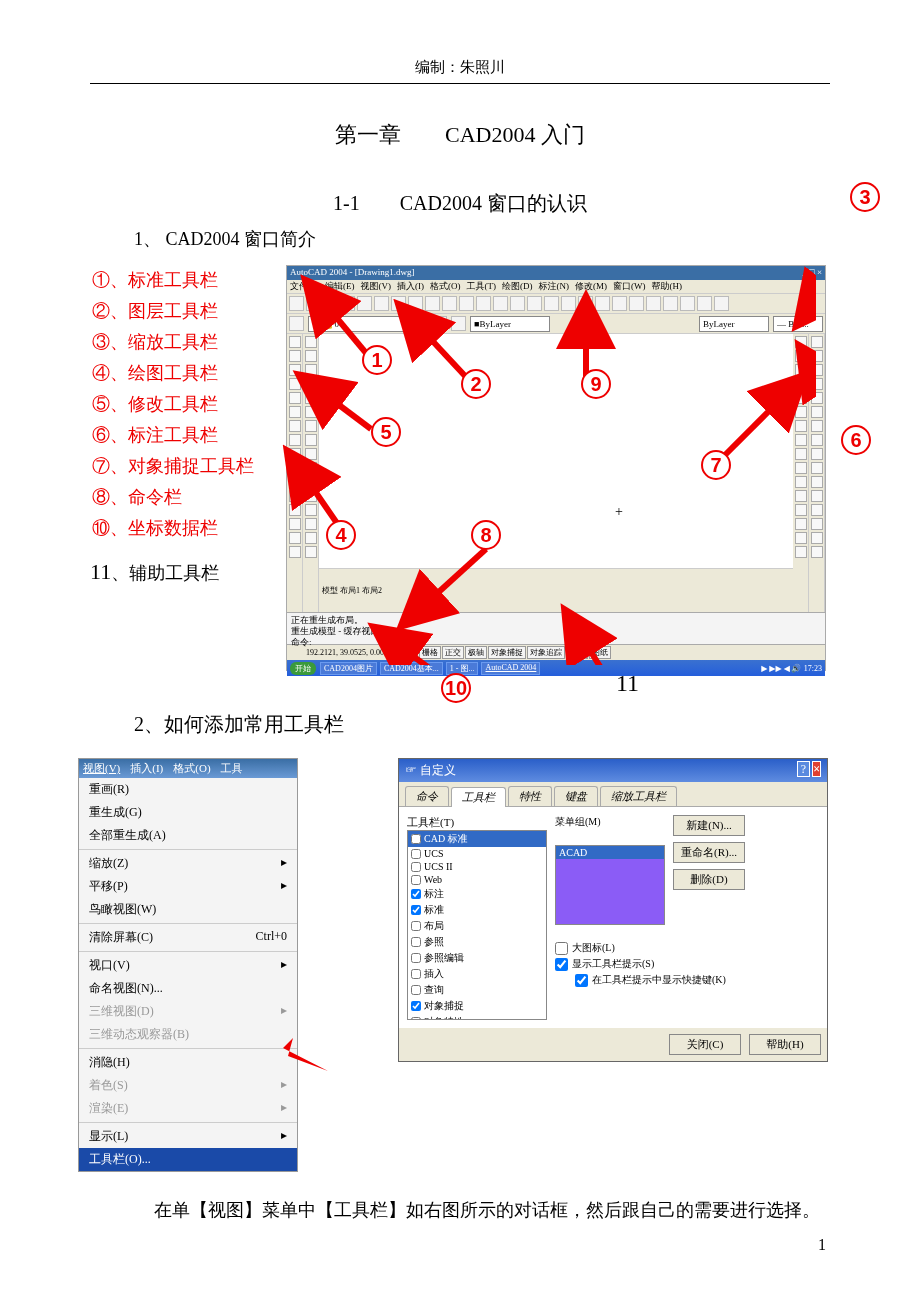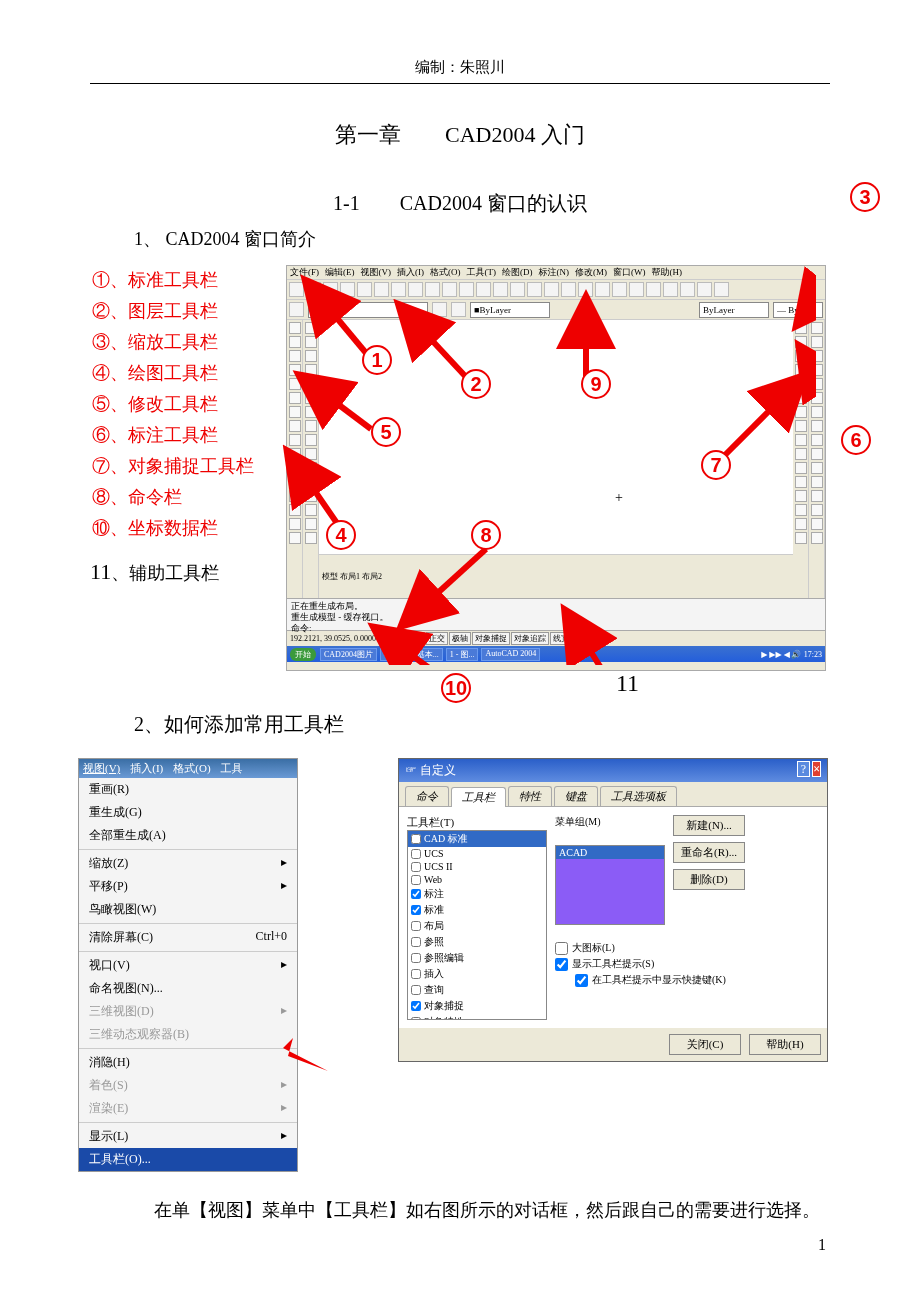--- a/index.html
+++ b/index.html
@@ -150,21 +150,21 @@
     padding: 2px 4px;
     line-height: 11px;
   }
   .ss-status {
     height: 16px;
     background: #ece9d8;
     border-top: 1px solid #aaa;
     font-size: 8px;
     display: flex;
     align-items: center;
-    padding: 0 3px;
+    padding: 0 19px;
     gap: 4px;
   }
   .ss-taskbar {
     height: 16px;
     background: linear-gradient(#3a71d0,#245edb);
     font-size: 8px;
     display: flex;
     align-items: center;
     padding: 0 3px;
     gap: 4px;
@@ -334,20 +334,24 @@
             <div class="item">⑧、命令栏</div>
             <div class="item">⑩、坐标数据栏</div>
           </div>
         <div class="aux-item">
           <span>11</span><span class="aux-label">、辅助工具栏</span>
         </div>
       </div>
 
       <div style="position:relative;">
         <div class="screenshot-box">
+          <div class="ss-titlebar">
+            <span>AutoCAD 2004 - [Drawing1.dwg]</span>
+              <span>_ □ ×</span>
+          </div>
           <div class="ss-menubar" id="ss-menubar">
               <span>文件(F)</span>
               <span>编辑(E)</span>
               <span>视图(V)</span>
               <span>插入(I)</span>
               <span>格式(O)</span>
               <span>工具(T)</span>
               <span>绘图(D)</span>
               <span>标注(N)</span>
               <span>修改(M)</span>
@@ -492,21 +496,21 @@
                 <span style="border: 1px solid rgb(153, 153, 153); padding: 0px 2px; background: rgb(244, 244, 244);">线宽</span>
                 <span style="border: 1px solid rgb(153, 153, 153); padding: 0px 2px; background: rgb(244, 244, 244);">图纸</span>
               </span>
           </div>
           <div class="ss-taskbar">
             <span class="start">开始</span>
             <span id="ss-task-items" style="display:flex;gap:3px;">
                 <span style="background: rgb(74, 122, 216); padding: 0px 3px; border: 1px solid rgb(106, 154, 239);">CAD2004图片</span>
                 <span style="background: rgb(74, 122, 216); padding: 0px 3px; border: 1px solid rgb(106, 154, 239);">CAD2004基本...</span>
                 <span style="background: rgb(74, 122, 216); padding: 0px 3px; border: 1px solid rgb(106, 154, 239);">1 - 图...</span>
-                <span style="background: rgb(74, 122, 216); padding: 0px 3px; border: 1px solid rgb(106, 154, 239);">AutoCAD 2004</span>
+                <span style="background: rgb(74, 122, 216); padding: 0px 3px; border: 1px solid rgb(106, 154, 239); text-decoration: underline;">AutoCAD 2004</span>
               </span>
             <span style="margin-left:auto;">▶ ▶▶ ◀ 🔊 <span>17:23</span></span>
           </div>
         </div>
 
         <svg class="arrow-layer" width="600" height="430" style="left:-10px;top:-6px;">
           <defs>
             <marker id="ah" markerWidth="10" markerHeight="10" refX="2" refY="5" orient="auto">
               <path d="M0,0 L10,5 L0,10 Z" fill="#e00"></path>
             </marker>
@@ -623,21 +627,21 @@
     <div class="dialog-img">
       <div class="dlg-title">
         <span>☞ <span>自定义</span></span>
         <span><span style="background:#5a8adf;border:1px solid #fff;padding:0 3px;margin-right:2px;">?</span><span class="dlg-close">×</span></span>
       </div>
       <div class="dlg-tabs" id="dlg-tabs">
           <div class="dlg-tab">命令</div>
           <div class="dlg-tab active">工具栏</div>
           <div class="dlg-tab">特性</div>
           <div class="dlg-tab">键盘</div>
-          <div class="dlg-tab">工具选项板</div>
+          <div class="dlg-tab">缩放工具栏</div>
         </div>
       <div class="dlg-body">
         <div>
           <div>工具栏(T)</div>
           <div class="dlg-list" id="dlg-list">
               <div class="dlg-li hl">
                 <input type="checkbox" style="">
                 <span>CAD 标准</span>
               </div>
               <div class="dlg-li">

